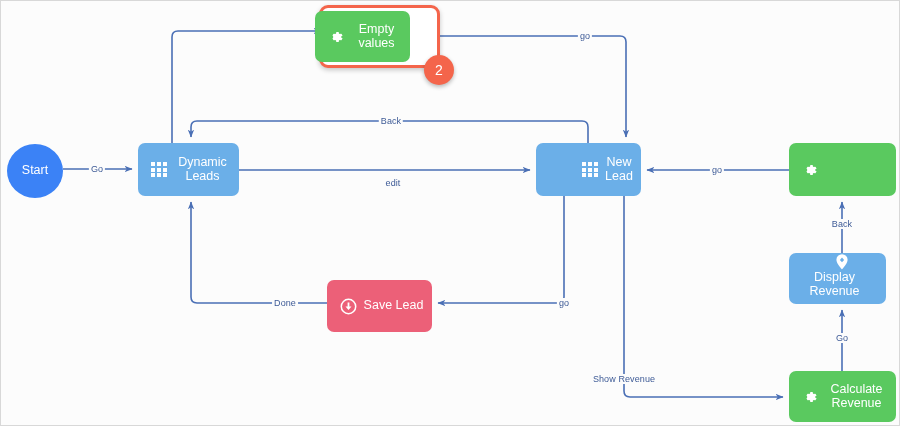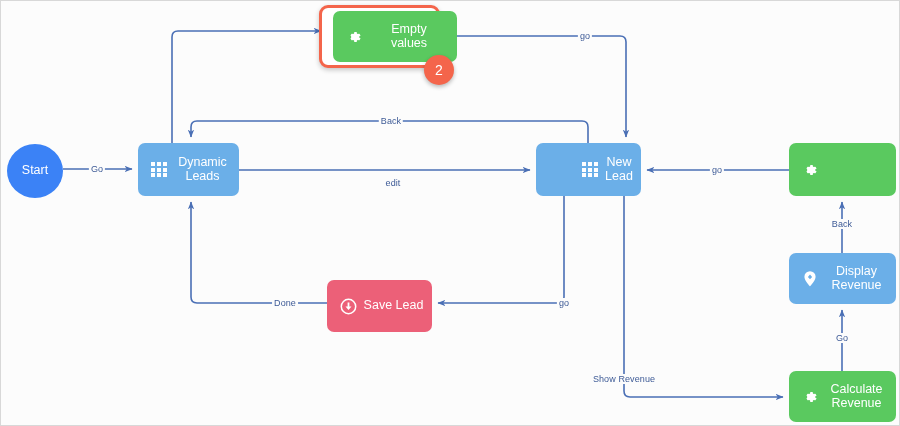--- a/index.html
+++ b/index.html
@@ -130,21 +130,21 @@
           <i></i>
           <i></i>
           <i></i>
         </span>
     </span>
     <span class="lbl" style="white-space:pre-line;">Dynamic
 Leads</span>
   </div>
 
   <div class="sel-wrap" style="left:318px;top:4px;width:121px;height:63px;"></div>
-  <div class="node n-green" style="left:332px;top:10px;width:124px;height:51px;">
+  <div class="node n-green" style="left:314px;top:10px;width:95px;height:51px;">
     <span class="ico">
       <svg width="16" height="16" viewBox="0 0 16 16">
         <path fill="#ffffff" d="M8 5.1a2.9 2.9 0 100 5.8 2.9 2.9 0 000-5.8zm0 4.3a1.4 1.4 0 110-2.8 1.4 1.4 0 010 2.8z"></path>
         <path fill="#ffffff" d="M14.2 9.1l-1.1-.6a5.3 5.3 0 000-1l1.1-.6a.5.5 0 00.2-.6l-.8-1.4a.5.5 0 00-.6-.2l-1.2.4a5.3 5.3 0 00-.9-.5l-.1-1.3a.5.5 0 00-.5-.4H8.7a.5.5 0 00-.5.4l-.1 1.3a5.3 5.3 0 00-.9.5l-1.2-.4a.5.5 0 00-.6.2l-.8 1.4a.5.5 0 00.2.6l1.1.6a5.3 5.3 0 000 1l-1.1.6a.5.5 0 00-.2.6l.8 1.4a.5.5 0 00.6.2l1.2-.4c.3.2.6.4.9.5l.1 1.3c0 .3.2.4.5.4h1.6a.5.5 0 00.5-.4l.1-1.3c.3-.1.6-.3.9-.5l1.2.4a.5.5 0 00.6-.2l.8-1.4a.5.5 0 00-.2-.6z"></path>
       </svg>
     </span>
     <span class="lbl" style="white-space:pre-line;">Empty
 values</span>
   </div>
   <div class="badge" style="left:423px;top:54px;">
@@ -180,21 +180,21 @@
 
   <div class="node n-green" style="left:788px;top:142px;width:107px;height:53px;">
     <span class="ico">
       <svg width="16" height="16" viewBox="0 0 16 16">
         <path fill="#ffffff" d="M8 5.1a2.9 2.9 0 100 5.8 2.9 2.9 0 000-5.8zm0 4.3a1.4 1.4 0 110-2.8 1.4 1.4 0 010 2.8z"></path>
         <path fill="#ffffff" d="M14.2 9.1l-1.1-.6a5.3 5.3 0 000-1l1.1-.6a.5.5 0 00.2-.6l-.8-1.4a.5.5 0 00-.6-.2l-1.2.4a5.3 5.3 0 00-.9-.5l-.1-1.3a.5.5 0 00-.5-.4H8.7a.5.5 0 00-.5.4l-.1 1.3a5.3 5.3 0 00-.9.5l-1.2-.4a.5.5 0 00-.6.2l-.8 1.4a.5.5 0 00.2.6l1.1.6a5.3 5.3 0 000 1l-1.1.6a.5.5 0 00-.2.6l.8 1.4a.5.5 0 00.6.2l1.2-.4c.3.2.6.4.9.5l.1 1.3c0 .3.2.4.5.4h1.6a.5.5 0 00.5-.4l.1-1.3c.3-.1.6-.3.9-.5l1.2.4a.5.5 0 00.6-.2l.8-1.4a.5.5 0 00-.2-.6z"></path>
       </svg>
     </span>
   </div>
 
-  <div class="node n-blue" style="left:788px;top:252px;width:107px;height:51px;">
+  <div class="node n-blue" style="left:788px;top:252px;width:97px;height:51px;flex-direction:column;">
     <span class="ico">
       <svg width="16" height="18" viewBox="0 0 16 18">
         <path fill="#ffffff" d="M8 1.2A5.6 5.6 0 002.4 6.8c0 3.9 5.6 9.6 5.6 9.6s5.6-5.7 5.6-9.6A5.6 5.6 0 008 1.2zm0 3.3l2.1 2.4L8 9.3 5.9 6.9z"></path>
       </svg>
     </span>
     <span class="lbl" style="white-space:pre-line;">Display
 Revenue</span>
   </div>
 
   <div class="node n-green" style="left:788px;top:370px;width:107px;height:51px;">

